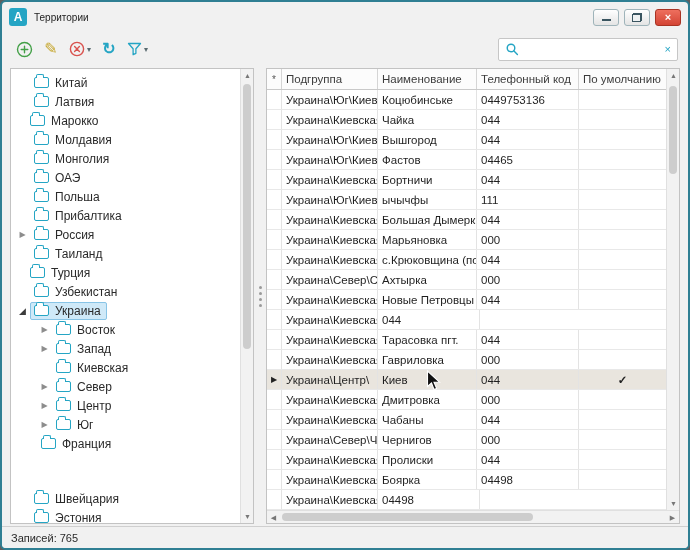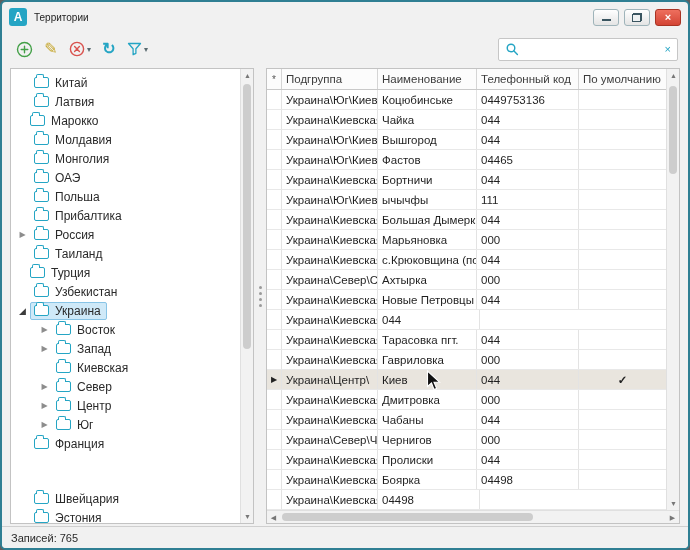--- a/index.html
+++ b/index.html
@@ -278,21 +278,21 @@
               <span>Центр</span>
             </span>
           </div>
           <div class="tree-item" style="padding-left: 26px;">
             <span class="arrow">▶</span>
             <span class="node">
               <span class="folder-icon"></span>
               <span>Юг</span>
             </span>
           </div>
-          <div class="tree-item" style="padding-left: 4px;">
+          <div class="tree-item" style="padding-left: 4px; margin-left: 7px;">
             <span class="arrow"></span>
             <span class="node">
               <span class="folder-icon"></span>
               <span>Франция</span>
             </span>
           </div>
           <div class="tree-item" style="padding-left: 4px; margin-top: 36px;">
             <span class="arrow"></span>
             <span class="node">
               <span class="folder-icon"></span>

